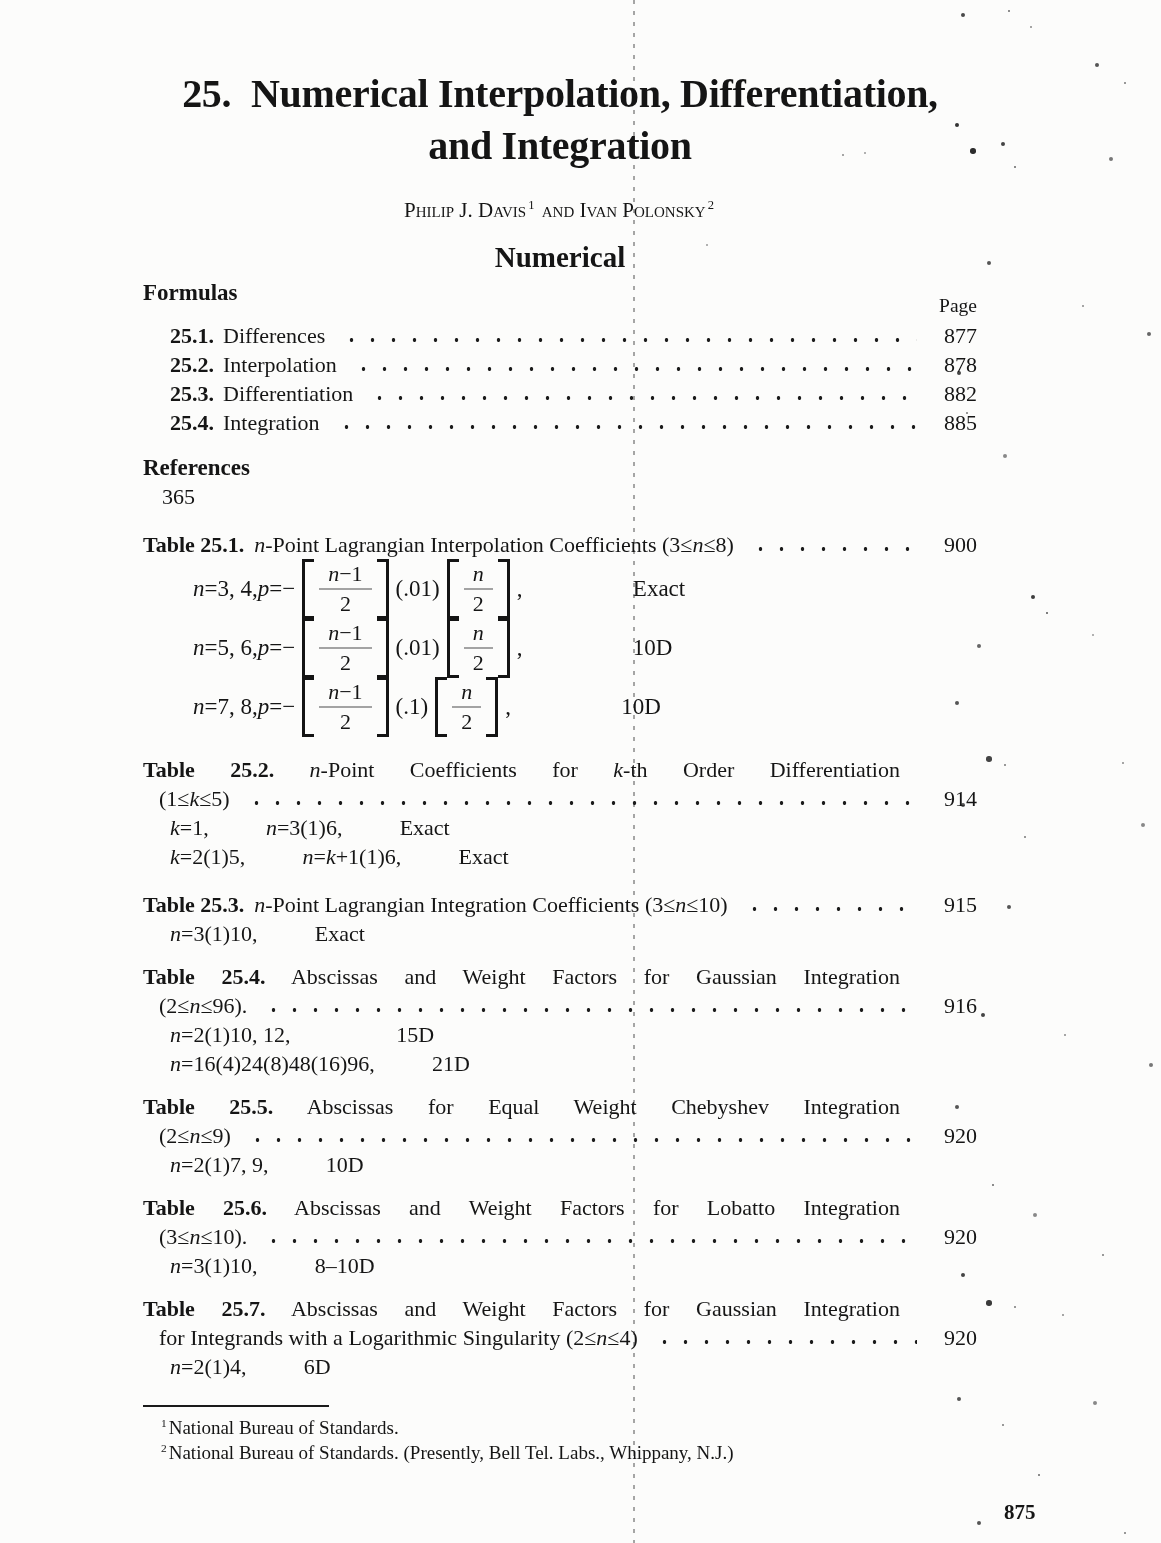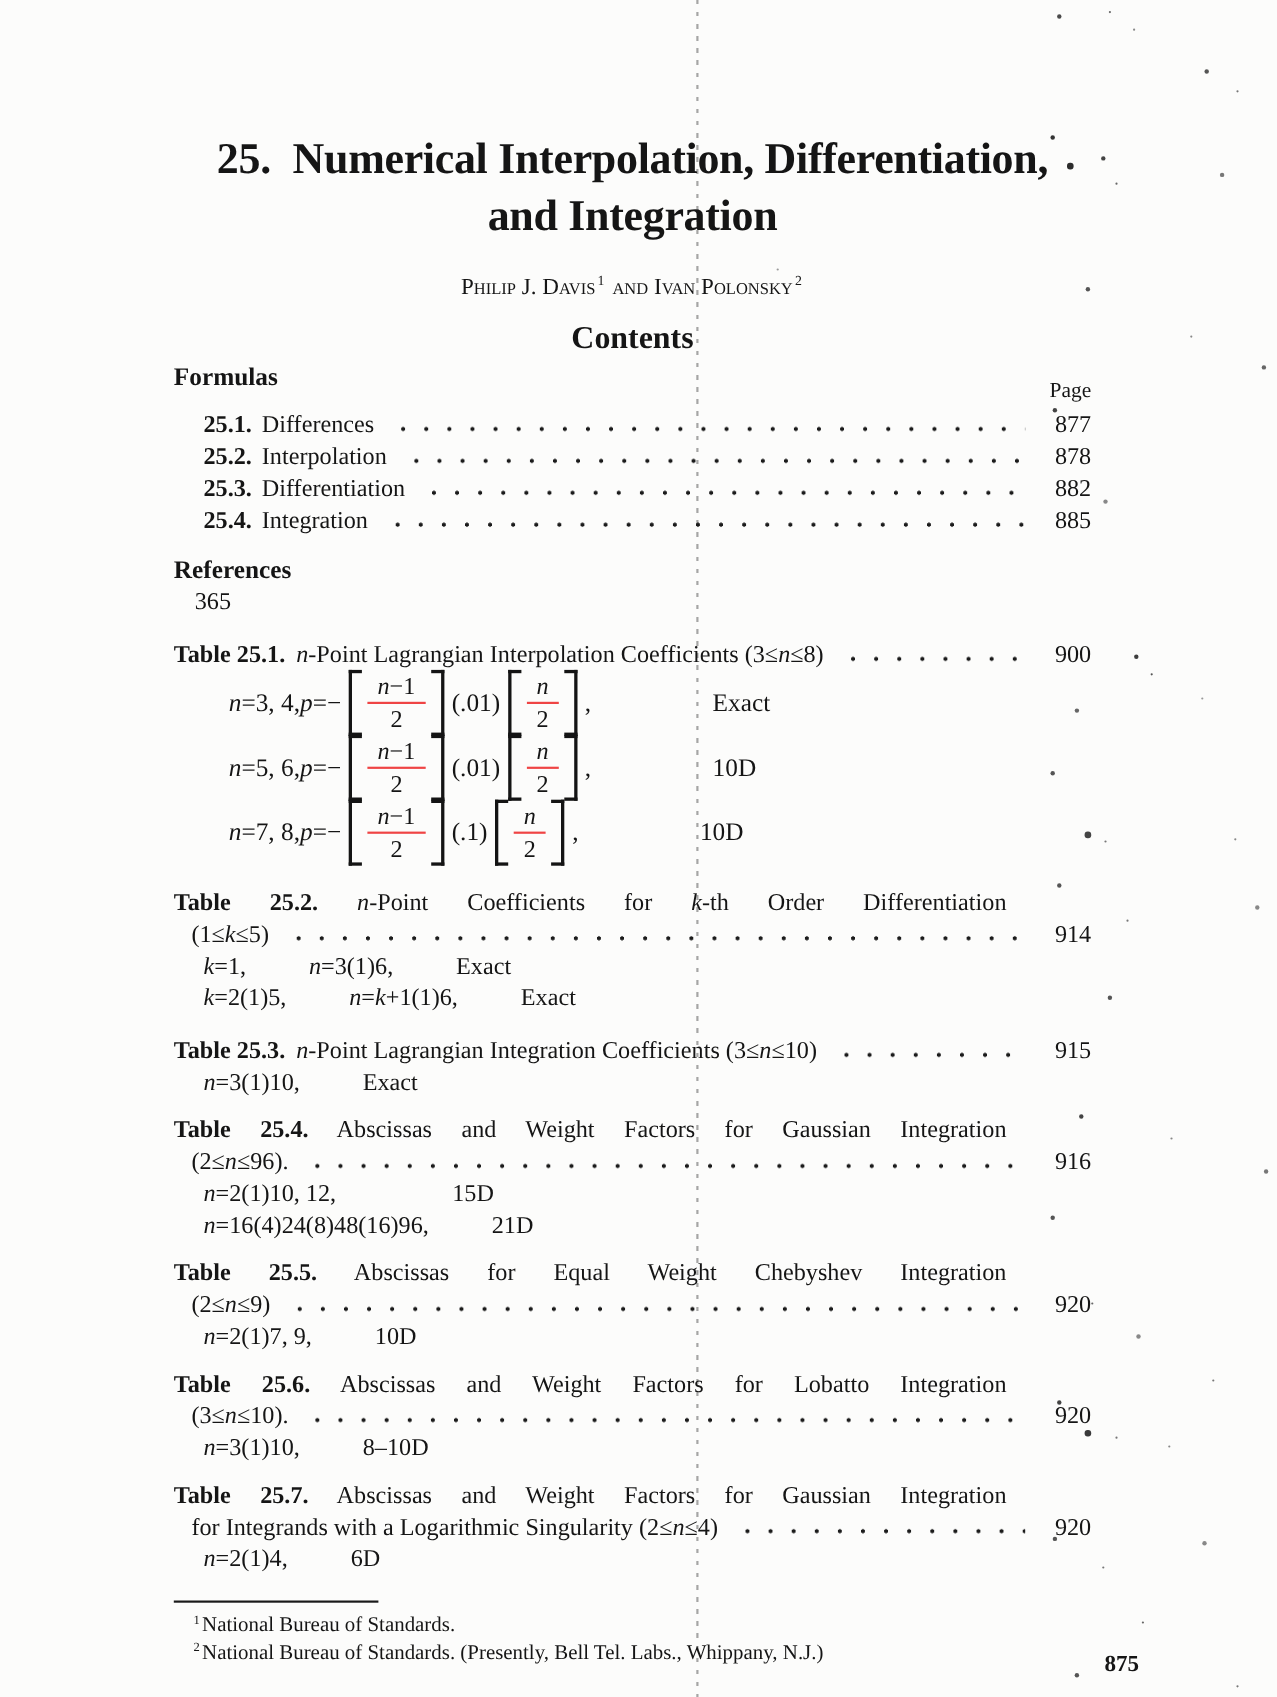--- a/index.html
+++ b/index.html
@@ -21,21 +21,21 @@
     978px 645px 0 1px #666,1092px 634px 0 0 #999,956px 702px 0 1px #555,
     988px 758px 0 2px #444,1004px 764px 0 0 #777,1122px 762px 0 0 #888,
     962px 804px 0 1px #555,1024px 836px 0 0 #777,1142px 824px 0 1px #888,
     1008px 906px 0 1px #555,982px 1014px 0 1px #444,1064px 1034px 0 0 #888,
     1150px 1064px 0 1px #777,956px 1106px 0 1px #555,992px 1184px 0 0 #666,
     1034px 1214px 0 1px #888,1102px 1254px 0 0 #777,962px 1274px 0 1px #444,
     988px 1302px 0 2px #3a3a3a,1014px 1306px 0 0 #777,1062px 1314px 0 0 #888,
     958px 1398px 0 1px #555,1002px 1424px 0 0 #777,1094px 1402px 0 1px #888,
     1038px 1474px 0 0 #666,978px 1522px 0 1px #555,1124px 1532px 0 0 #777,
     706px 244px 0 0 #999,842px 154px 0 0 #888,864px 152px 0 0 #999;}
-  .wrap{position:absolute;left:158px;top:0;width:834px;padding-top:118px;}
+  .wrap{position:absolute;left:143px;top:0;width:834px;padding-top:68px;}
   .title{text-align:center;font-weight:700;font-size:40px;line-height:52px;letter-spacing:-.3px;}
   .authors{text-align:center;font-size:21px;margin-top:24px;}
   .sc{font-variant:small-caps;}
   sup{font-size:.6em;vertical-align:super;line-height:0;margin:0 2px;}
   .contents{text-align:center;font-weight:700;font-size:29px;margin-top:18px;}
   .fp-row{display:flex;justify-content:space-between;align-items:flex-end;margin-top:6px;}
   .h-bold{font-weight:700;font-size:23px;}
   .pagehead{font-size:19.5px;width:54px;text-align:right;position:relative;top:13px;}
   .toc{margin-top:14px;}
   .row{display:flex;align-items:baseline;}
@@ -55,21 +55,21 @@
   .gap{margin-left:2.6em;}
   .biggap{margin-left:4.8em;}
   .spread{width:757px;text-align:justify;text-align-last:justify;}
   .cont{padding-left:16px;}
   .sub{padding-left:27px;}
   .math-row{display:flex;align-items:center;height:59px;padding-left:50px;font-size:23px;}
   .brkt{width:9px;height:54px;flex:none;}
   .brkt.l{border-left:3px solid #141414;border-top:3px solid #141414;border-bottom:3px solid #141414;margin:0 5px 0 7px;}
   .brkt.r{border-right:3px solid #141414;border-top:3px solid #141414;border-bottom:3px solid #141414;margin:0 7px 0 5px;}
   .frac{display:inline-flex;flex-direction:column;align-items:center;line-height:1.15;font-size:22px;}
-  .fnum{border-bottom:2px solid #ef4444;padding:0 9px 2px;align-self:stretch;text-align:center;}
+  .fnum{border-bottom:2px solid #a3a3a3;padding:0 9px 2px;align-self:stretch;text-align:center;}
   .fden{padding-top:1px;}
   .footblock{margin-top:24px;}
   .footrule{width:186px;border-top:2.5px solid #1a1a1a;margin-bottom:8px;}
   .footnote{font-size:19px;line-height:25px;padding-left:16px;}
   .pagenum{position:absolute;left:1004px;top:1498px;font-weight:700;font-size:21px;}
 </style>
 </head>
 <body>
 
 <div class="fold"></div>
@@ -77,21 +77,21 @@
 
 <div class="wrap">
 
   <div class="title">
     <div>25. Numerical Interpolation, Differentiation,</div>
     <div>and Integration</div>
   </div>
 
   <div class="authors"><span class="sc">Philip J. Davis</span><sup class="">1</sup><span class="sc"> and </span><span class="sc">Ivan Polonsky</span><sup class="">2</sup></div>
 
-  <div class="contents">Contents</div>
+  <div class="contents">Numerical</div>
 
   <div class="fp-row">
     <span class="h-bold">Formulas</span>
     <span class="pagehead">Page</span>
   </div>
 
   <div class="toc">
     <div class="row toc-row">
       <span class="toc-num">25.1.</span>
       <span>Differences</span>

